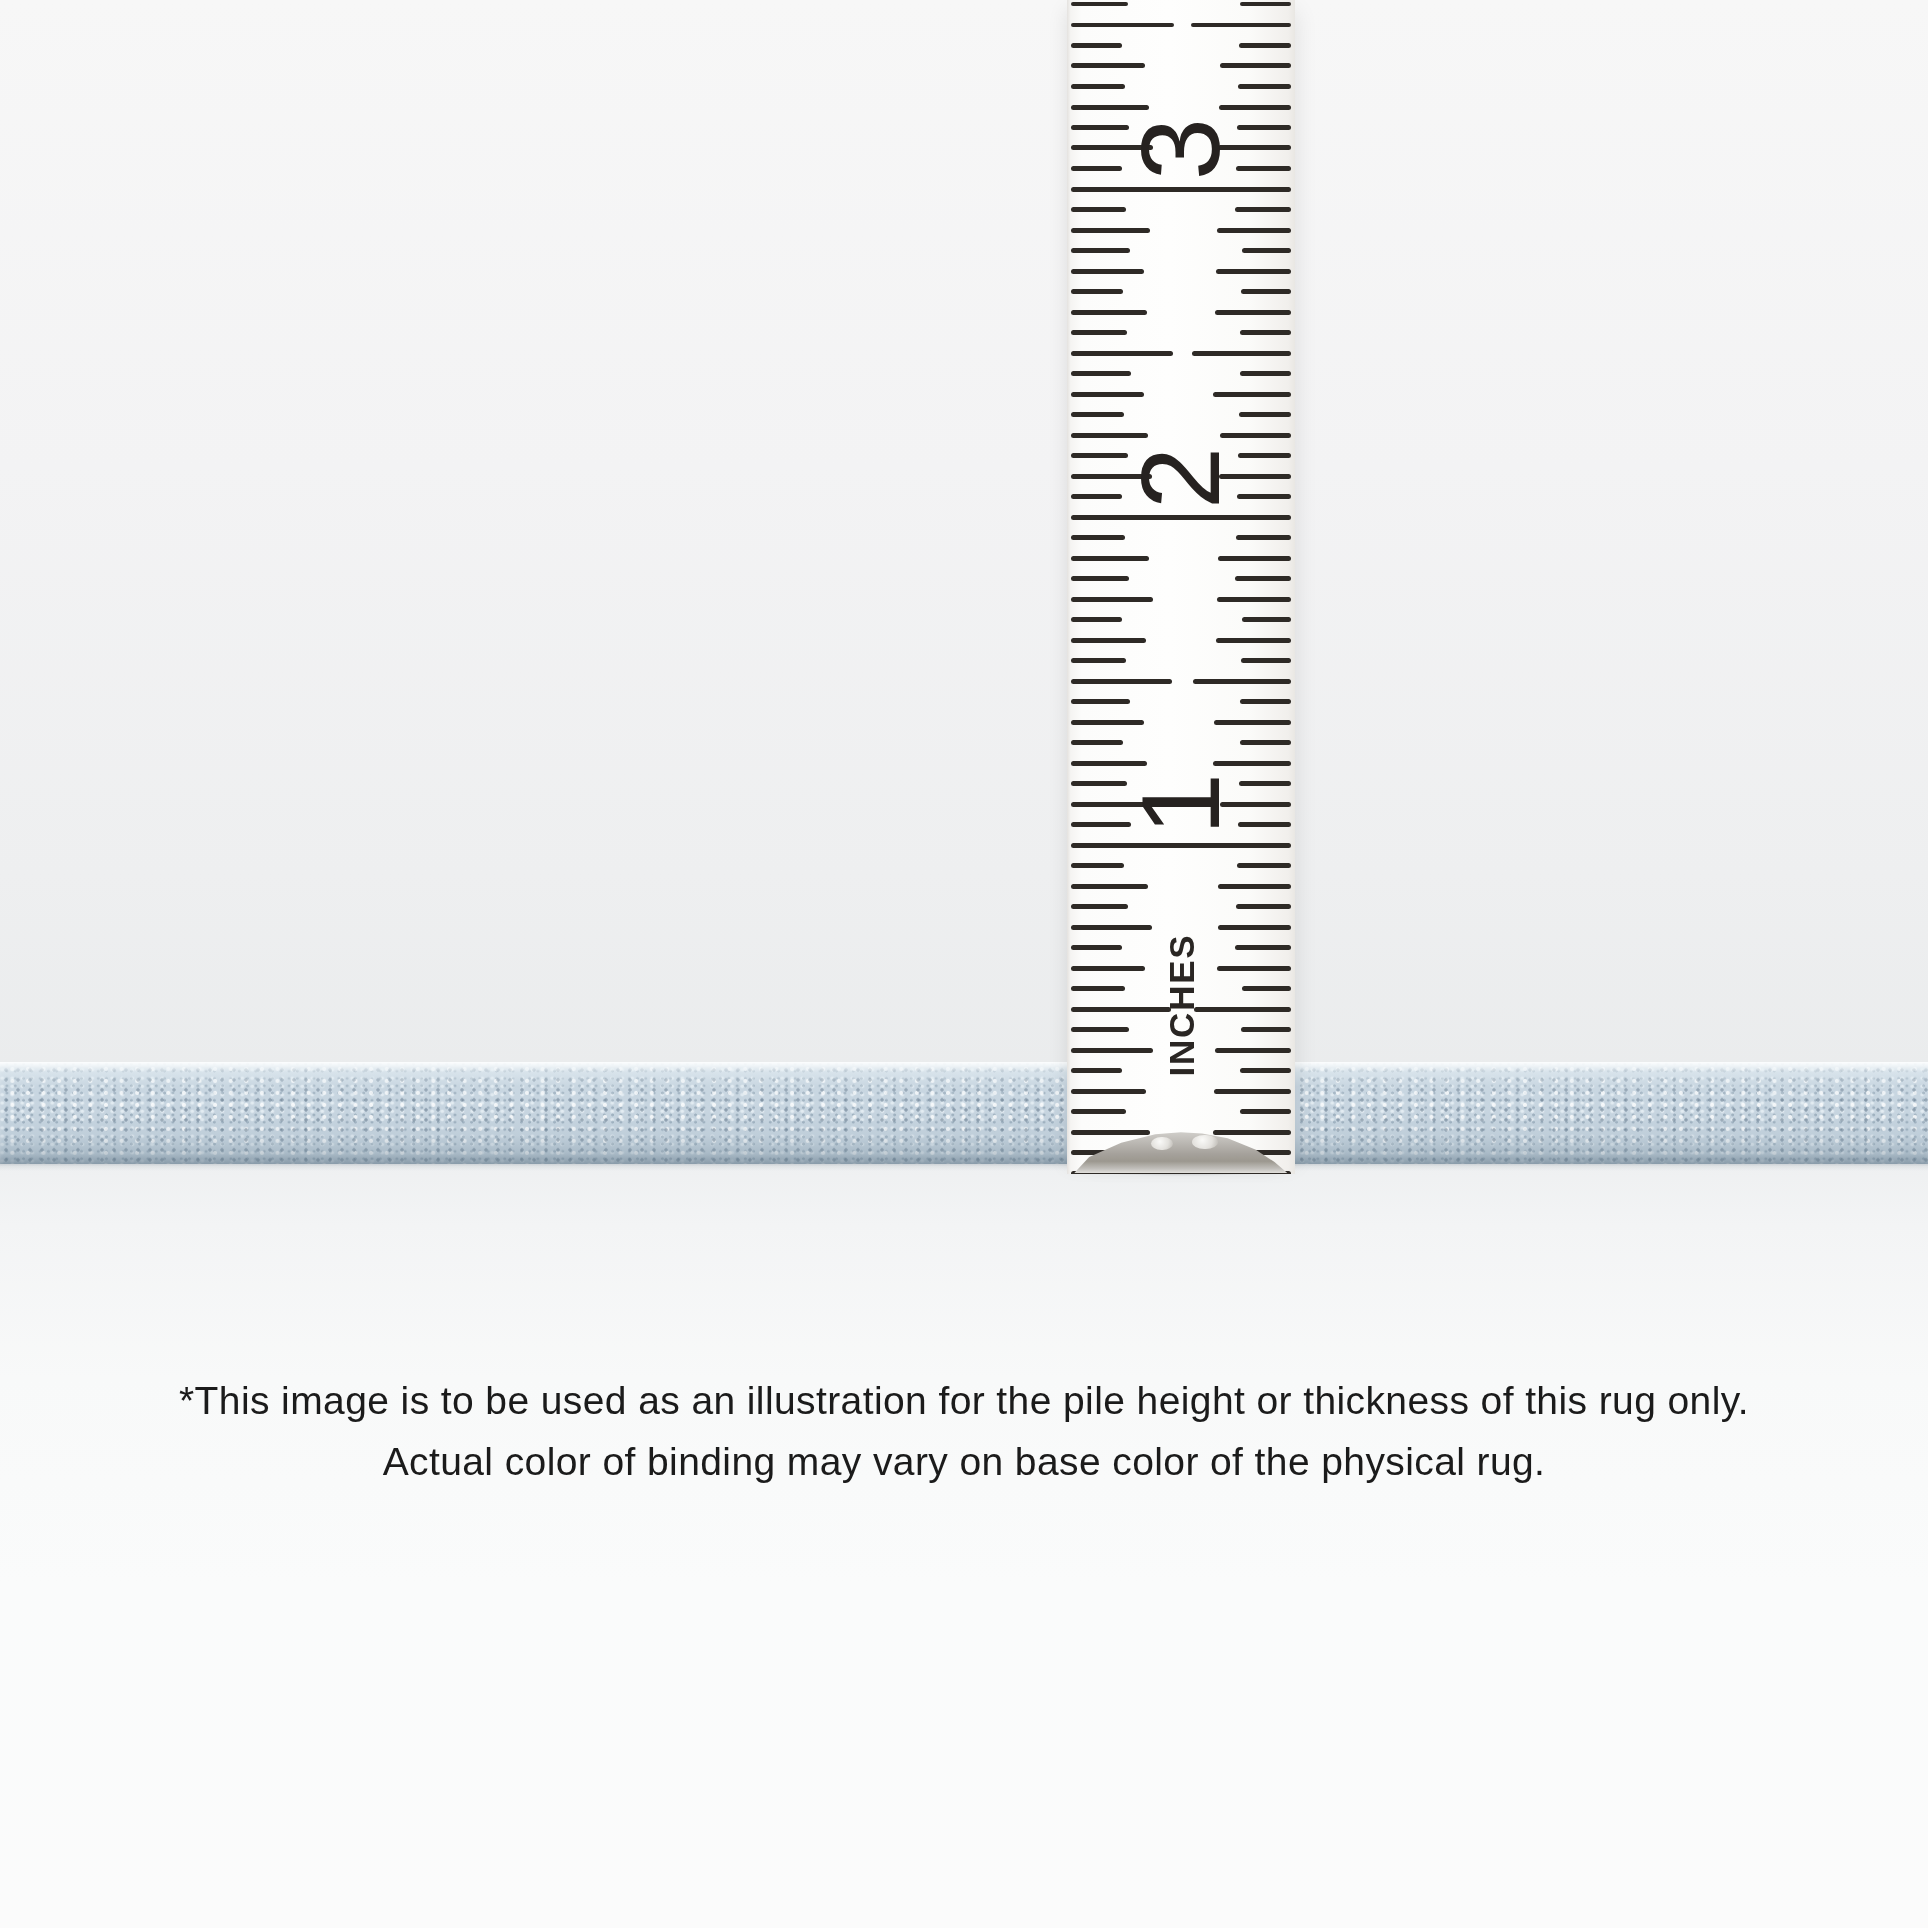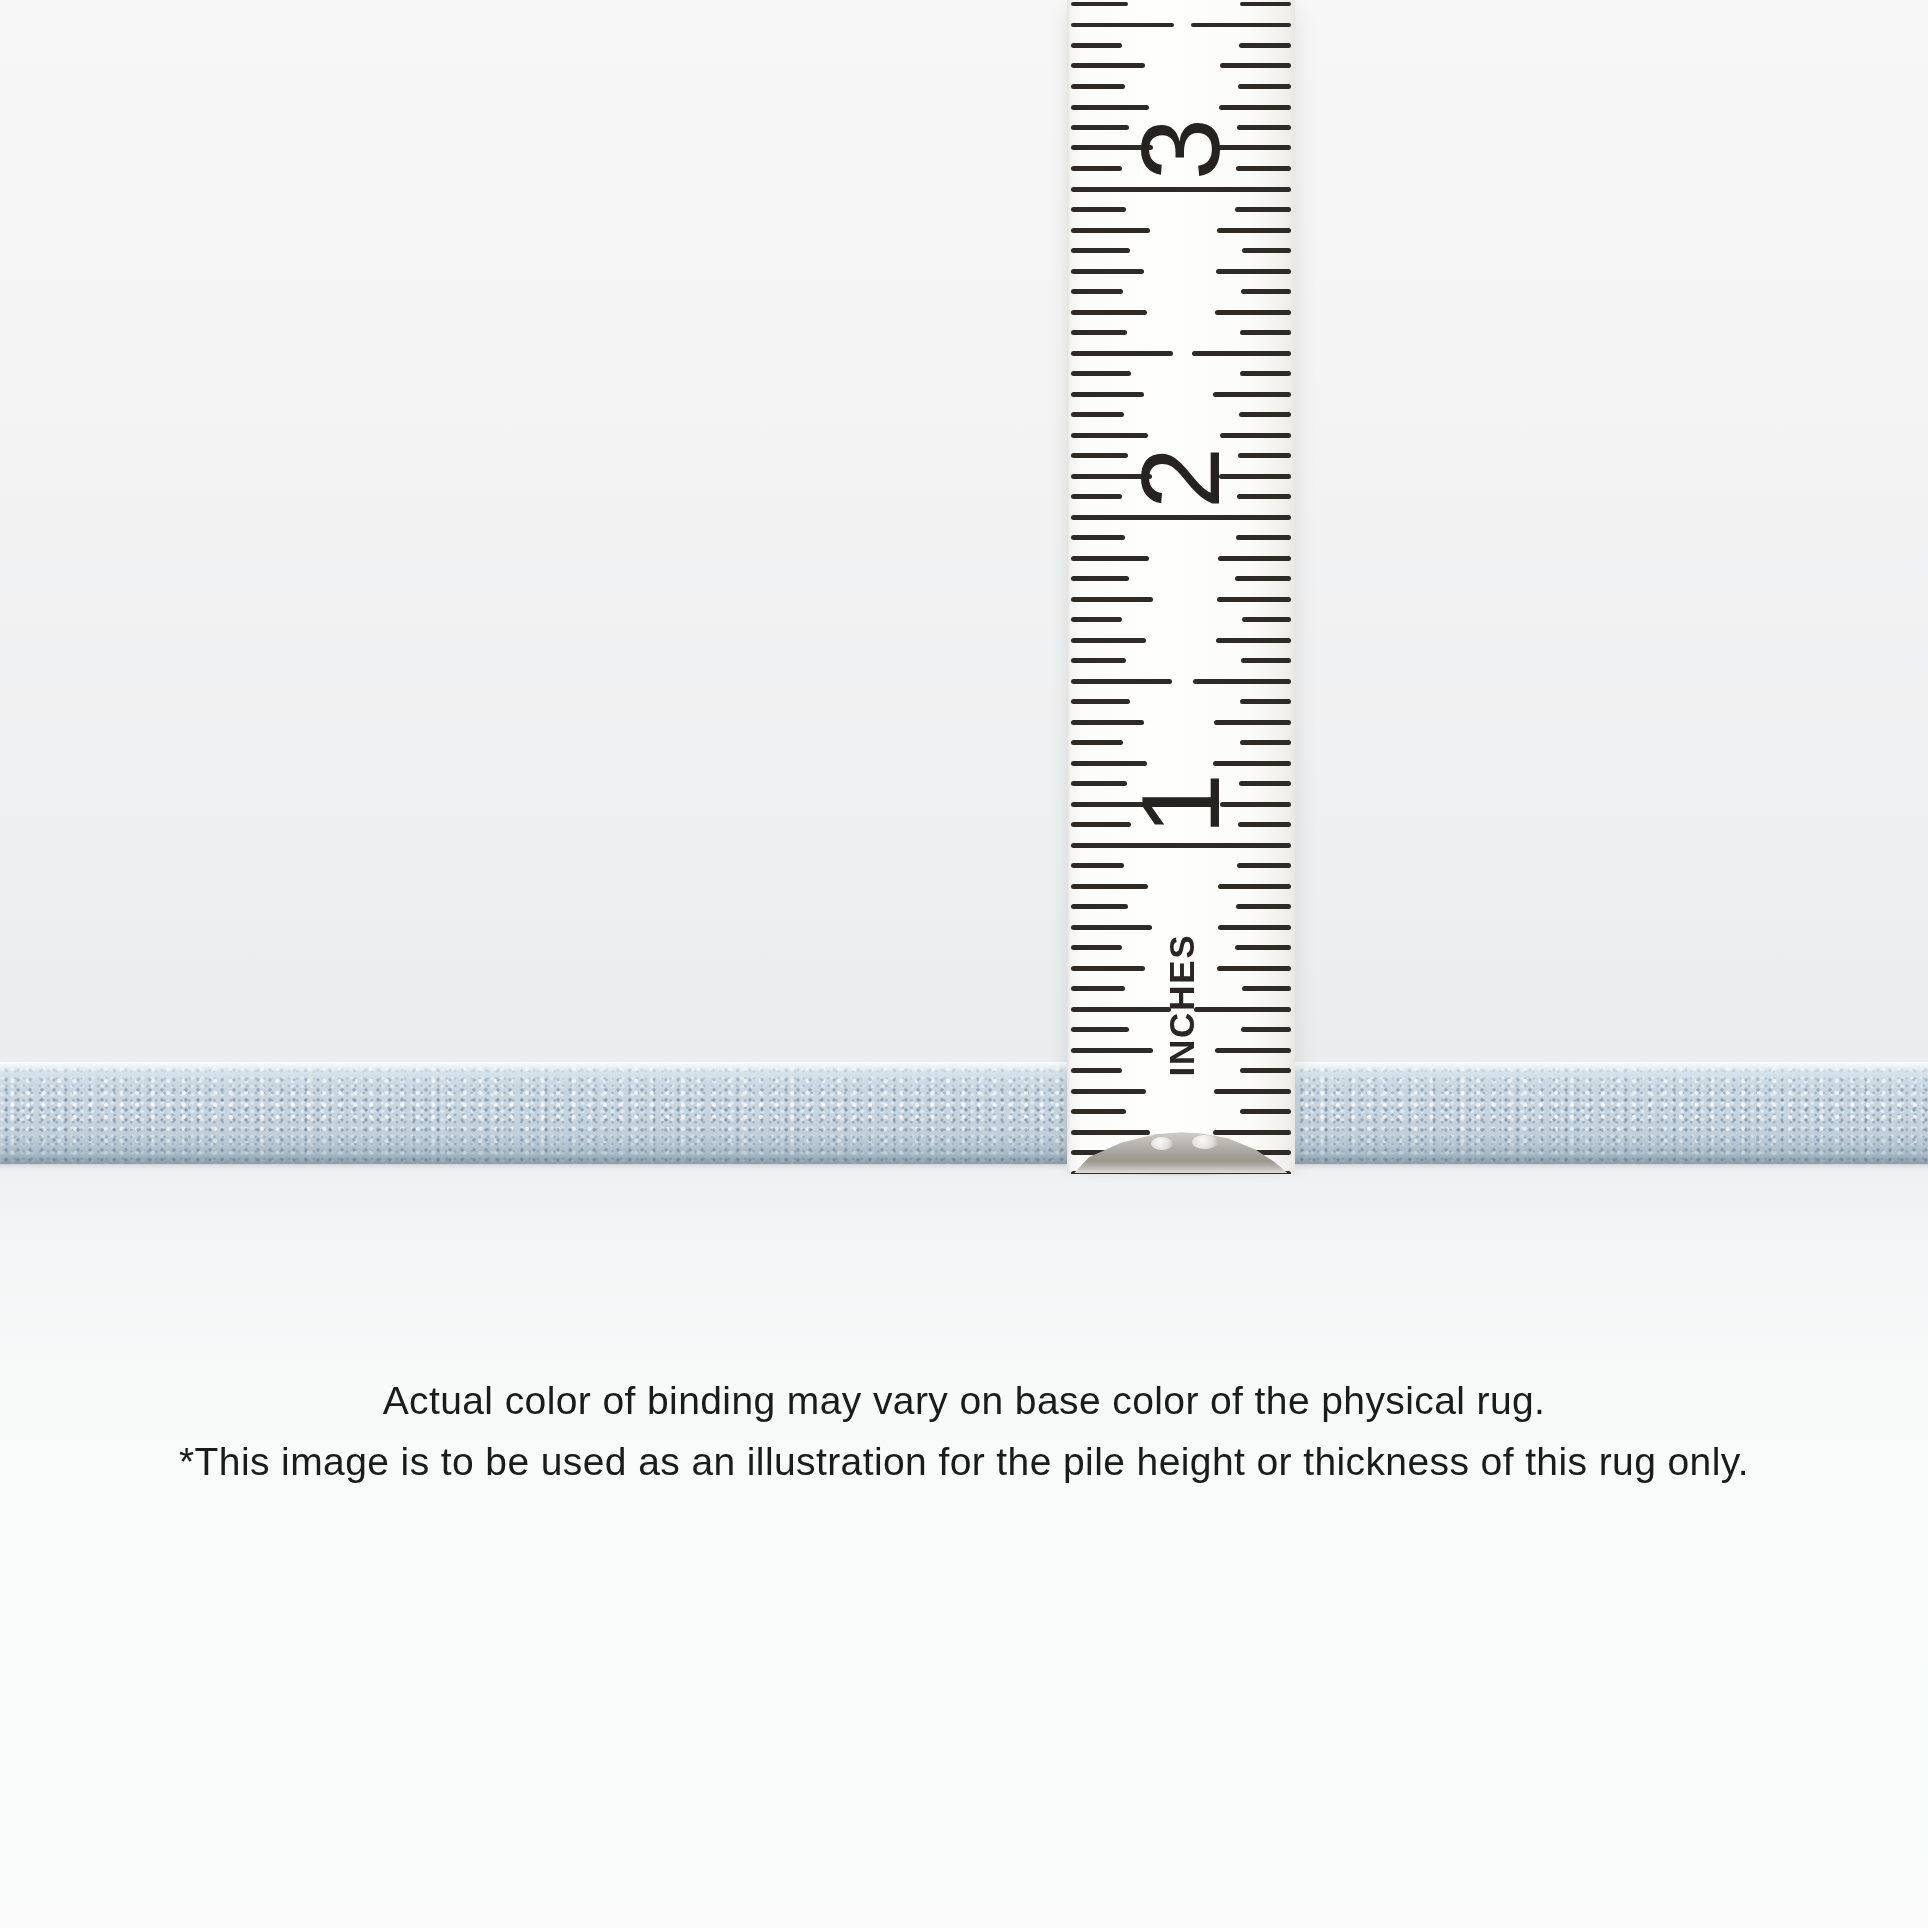--- a/index.html
+++ b/index.html
@@ -224,18 +224,18 @@
 
     <span class="inches-label">INCHES</span>
 
     <div class="metal-cap">
       <span class="rivet r1"></span>
       <span class="rivet r2"></span>
     </div>
   </div>
 
   <div class="caption">
+    <p>*This image is to be used as an illustration for the pile height or thickness of this rug only.</p>
     <p>Actual color of binding may vary on base color of the physical rug.</p>
-    <p>*This image is to be used as an illustration for the pile height or thickness of this rug only.</p>
   </div>
 
 </div>
 
 
 </body></html>

